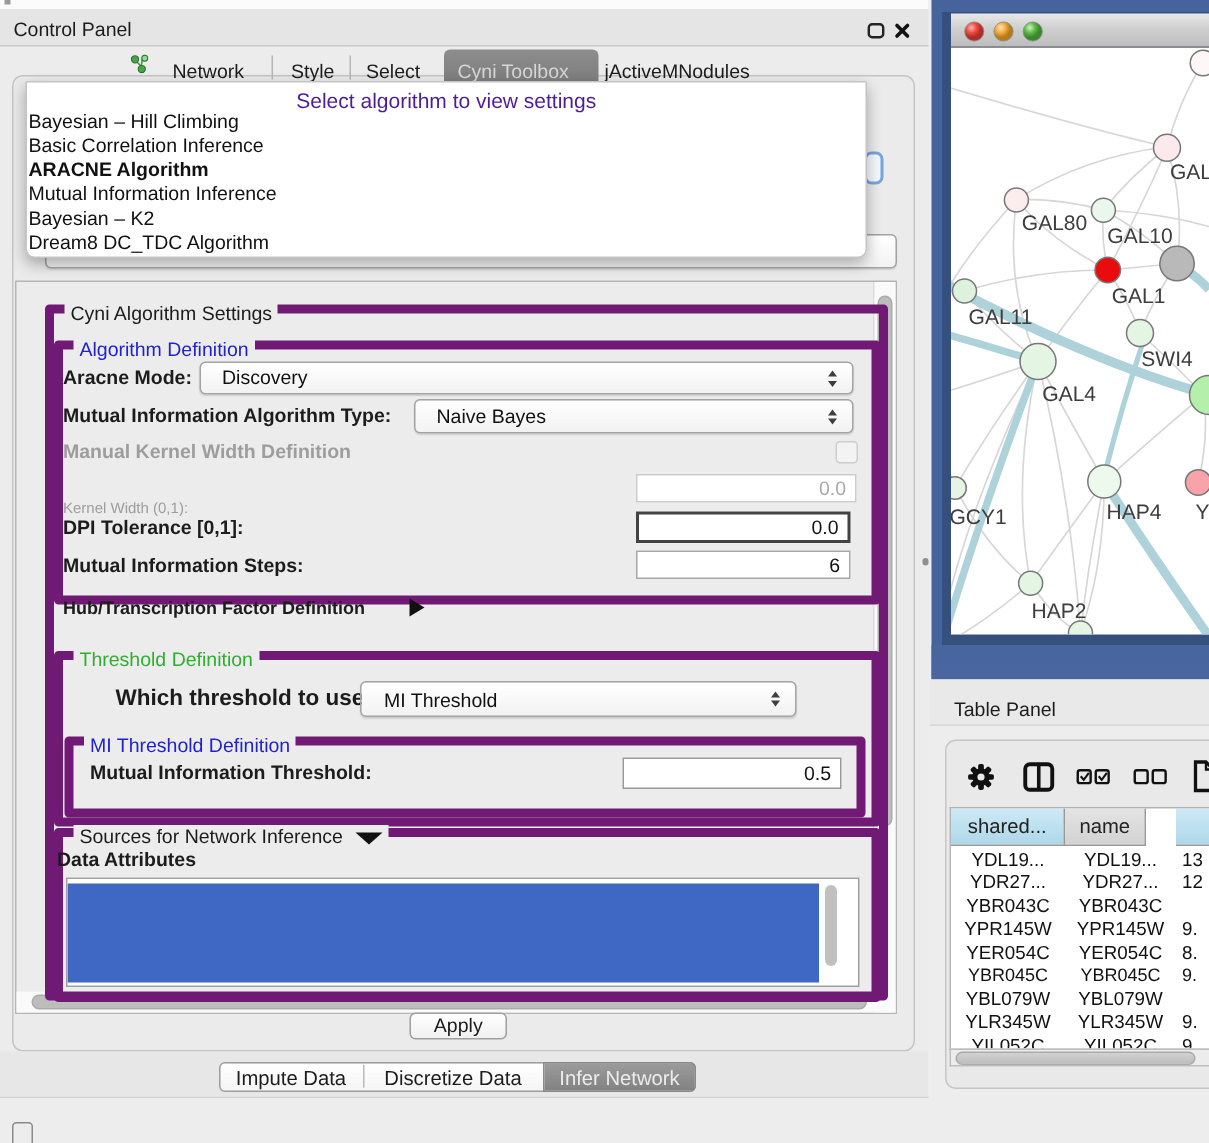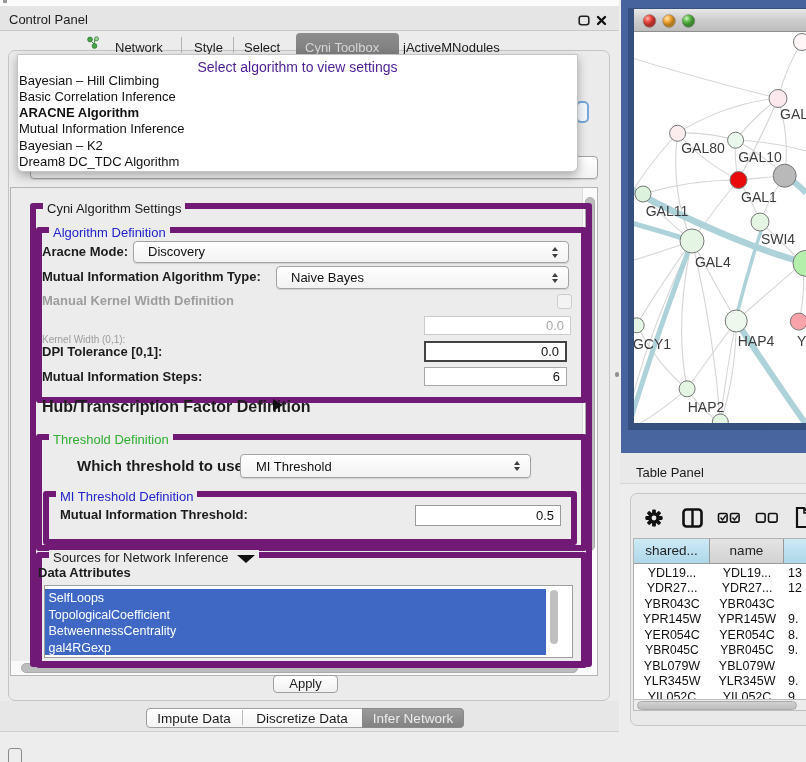--- a/index.html
+++ b/index.html
@@ -163,21 +163,21 @@
   <rect x="128.5" y="9.5" width="8.6" height="8.6" rx="1.5"></rect>
   <path d="M80.5,13.5 l2,2.4 3.4,-4.6" stroke-width="1.4"></path>
   <path d="M92.5,13.5 l2,2.4 3.4,-4.6" stroke-width="1.4"></path>
  </g>
  <path d="M157,4 h7 l5,5 v14 h-12 z" fill="none" stroke="#111" stroke-width="2.2"></path>
  <path d="M164,4.5 v4.5 h4.5" fill="none" stroke="#111" stroke-width="1.6"></path>
 </svg>
 
 <div class="ab" style="left:633px;top:538px;width:173px;height:162px;background:#fff;border:1px solid #b3b3b3;border-right:none;box-sizing:border-box;overflow:hidden;">
   <div style="position:absolute;left:0;top:0;width:76px;height:25px;background:linear-gradient(#cdeaf6,#aed7e8);border-right:1px solid #9a9a9a;border-bottom:1px solid #9a9a9a;box-sizing:border-box;text-align:center;line-height:24px;font-size:13.5px;color:#222;">shared...</div>
-  <div style="position:absolute;left:76px;top:0;width:74px;height:25px;background:linear-gradient(#e4e4e4,#d2d2d2);border-right:1px solid #9a9a9a;border-bottom:1px solid #9a9a9a;box-sizing:border-box;text-align:center;line-height:24px;font-size:13.5px;color:#222;">name</div>
+  <div style="position:absolute;left:76px;top:0;width:54px;height:25px;background:linear-gradient(#e4e4e4,#d2d2d2);border-right:1px solid #9a9a9a;border-bottom:1px solid #9a9a9a;box-sizing:border-box;text-align:center;line-height:24px;font-size:13.5px;color:#222;">name</div>
   <div style="position:absolute;left:150px;top:0;width:23px;height:25px;background:linear-gradient(#cdeaf6,#aed7e8);border-bottom:1px solid #9a9a9a;box-sizing:border-box;"></div>
   <div id="rows">
       <div style="position:absolute;left:0;top:25px;width:173px;height:15.5px;font-size:12.5px;color:#111;line-height:15.5px;">
         <span style="position:absolute;left:0;top:1.5px;width:76px;text-align:center;">YDL19...</span>
         <span style="position:absolute;left:76px;top:1.5px;width:74px;text-align:center;">YDL19...</span>
         <span style="position:absolute;left:154px;top:1.5px;">13</span>
       </div>
       <div style="position:absolute;left:0;top:40.5px;width:173px;height:15.5px;font-size:12.5px;color:#111;line-height:15.5px;">
         <span style="position:absolute;left:0;top:1.5px;width:76px;text-align:center;">YDR27...</span>
         <span style="position:absolute;left:76px;top:1.5px;width:74px;text-align:center;">YDR27...</span>
@@ -322,21 +322,21 @@
       </span>
     </div>
     <div class="ab" style="left:42px;top:293px;font-size:13px;font-weight:bold;color:#9d9d9d;white-space:nowrap;">Manual Kernel Width Definition</div>
     <div class="ab" style="left:557px;top:294px;width:15px;height:15px;background:#f3f3f3;border:1px solid #cdcdcd;border-radius:3px;box-sizing:border-box;"></div>
     <div class="ab" style="left:42px;top:318px;font-size:10px;font-weight:normal;color:#9d9d9d;white-space:nowrap;margin-top:16px;">Kernel Width (0,1):</div>
     <div class="ab field" style="left:424px;top:316px;width:147px;height:19px;border-color:#cccccc;color:#a8a8a8;">0.0</div>
     <div class="ab" style="left:42px;top:344px;font-size:13px;font-weight:bold;color:#1c1c1c;white-space:nowrap;">DPI Tolerance [0,1]:</div>
     <div class="ab field" style="left:424px;top:341px;width:143px;height:21px;border:2px solid #424242;">0.0</div>
     <div class="ab" style="left:42px;top:369px;font-size:13px;font-weight:bold;color:#1c1c1c;white-space:nowrap;">Mutual Information Steps:</div>
     <div class="ab field" style="left:424px;top:367px;width:143px;height:19px;">6</div>
-    <div class="ab" style="left:42px;top:398px;font-size:16px;font-weight:bold;color:#1c1c1c;white-space:nowrap;">Hub/Transcription Factor Definition</div>
+    <div class="ab" style="left:42px;top:398px;font-size:12px;font-weight:bold;color:#1c1c1c;white-space:nowrap;">Hub/Transcription Factor Definition</div>
     <div class="ab" style="left:273px;top:399px;width:0;height:0;border-top:6.5px solid transparent;border-bottom:6.5px solid transparent;border-left:10px solid #111;"></div>
     <div class="ab group" style="left:36px;top:434px;width:539px;height:105px;">
       <span class="gtitle" style="color:#2fae2f;font-weight:normal;">Threshold Definition</span>
     </div>
     <div class="ab" style="left:77px;top:457px;font-size:15px;font-weight:bold;color:#1c1c1c;white-space:nowrap;">Which threshold to use:</div>
     <div class="ab combo" style="left:240px;top:454px;width:289px;height:22px;">
       <span class="ctext" style="left:15px;">MI Threshold</span>
       <span class="arr" style="top:5.5px;">
         <span class="up" style="top:0;"></span>
         <span class="dn" style="top:6.5px;"></span>
@@ -346,16 +346,15 @@
       <span class="gtitle" style="color:#2222cc;font-weight:normal;">MI Threshold Definition</span>
     </div>
     <div class="ab" style="left:60px;top:507px;font-size:13px;font-weight:bold;color:#1c1c1c;white-space:nowrap;">Mutual Information Threshold:</div>
     <div class="ab field" style="left:415px;top:505px;width:146px;height:21px;border-color:#999999;">0.5</div>
     <div class="ab group" style="left:36px;top:552px;width:539px;height:104px;">
       <span class="gtitle" style="color:#1c1c1c;font-weight:normal;">Sources for Network Inference <span style="display:inline-block;width:0;height:0;border-left:9.5px solid transparent;border-right:9.5px solid transparent;border-top:8px solid #111;vertical-align:-1px;margin-left:5px;"></span></span>
     </div>
     <div class="ab" style="left:38px;top:565px;font-size:13px;font-weight:bold;color:#1c1c1c;white-space:nowrap;">Data Attributes</div>
     <div class="ab" style="left:44px;top:585px;width:529px;height:73px;background:#fff;border:1px solid #9f9f9f;box-sizing:border-box;overflow:hidden;">
       <div style="position:absolute;left:0px;top:2.5px;width:501px;height:66.5px;background:#3f68c5;"></div>
-      <div style="position:absolute;left:3.5px;top:4px;font-size:12.5px;color:#fff;line-height:16.6px;">SelfLoops<br>TopologicalCoefficient<br>BetweennessCentrality<br>gal4RGexp</div>
       <div style="position:absolute;left:505px;top:3.5px;width:8px;height:54px;background:#c0c0c0;border-radius:4px;"></div>
     </div>
   </div>
 
 </body></html>

